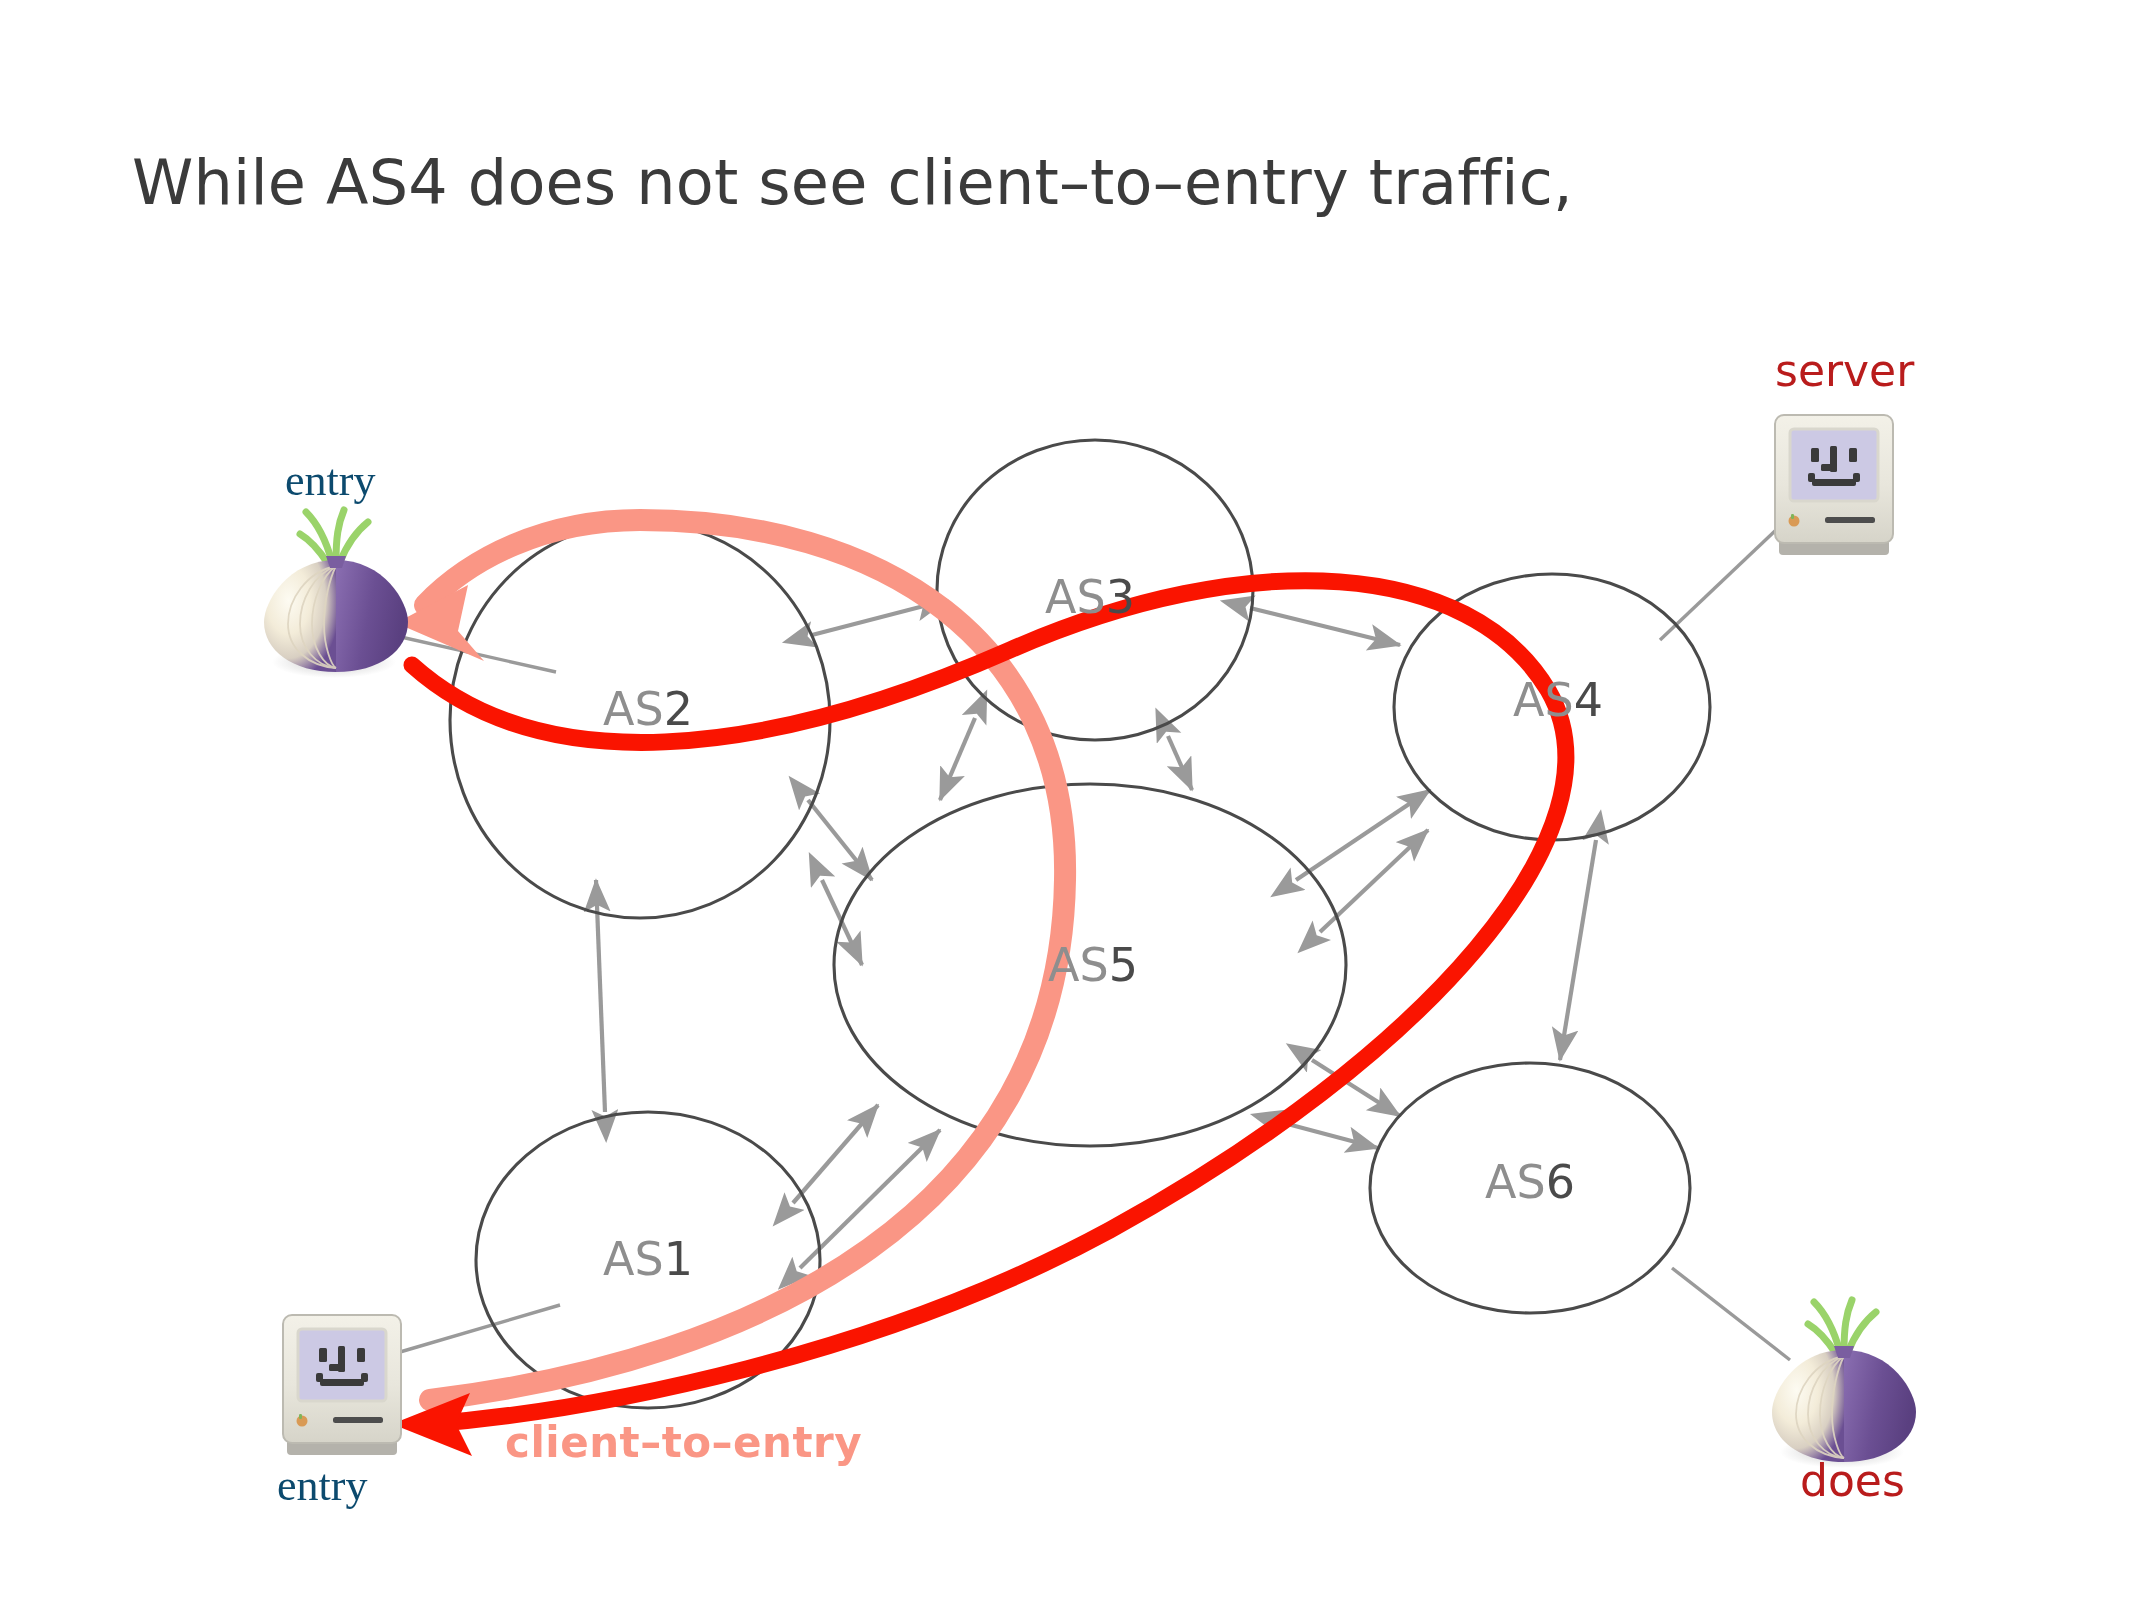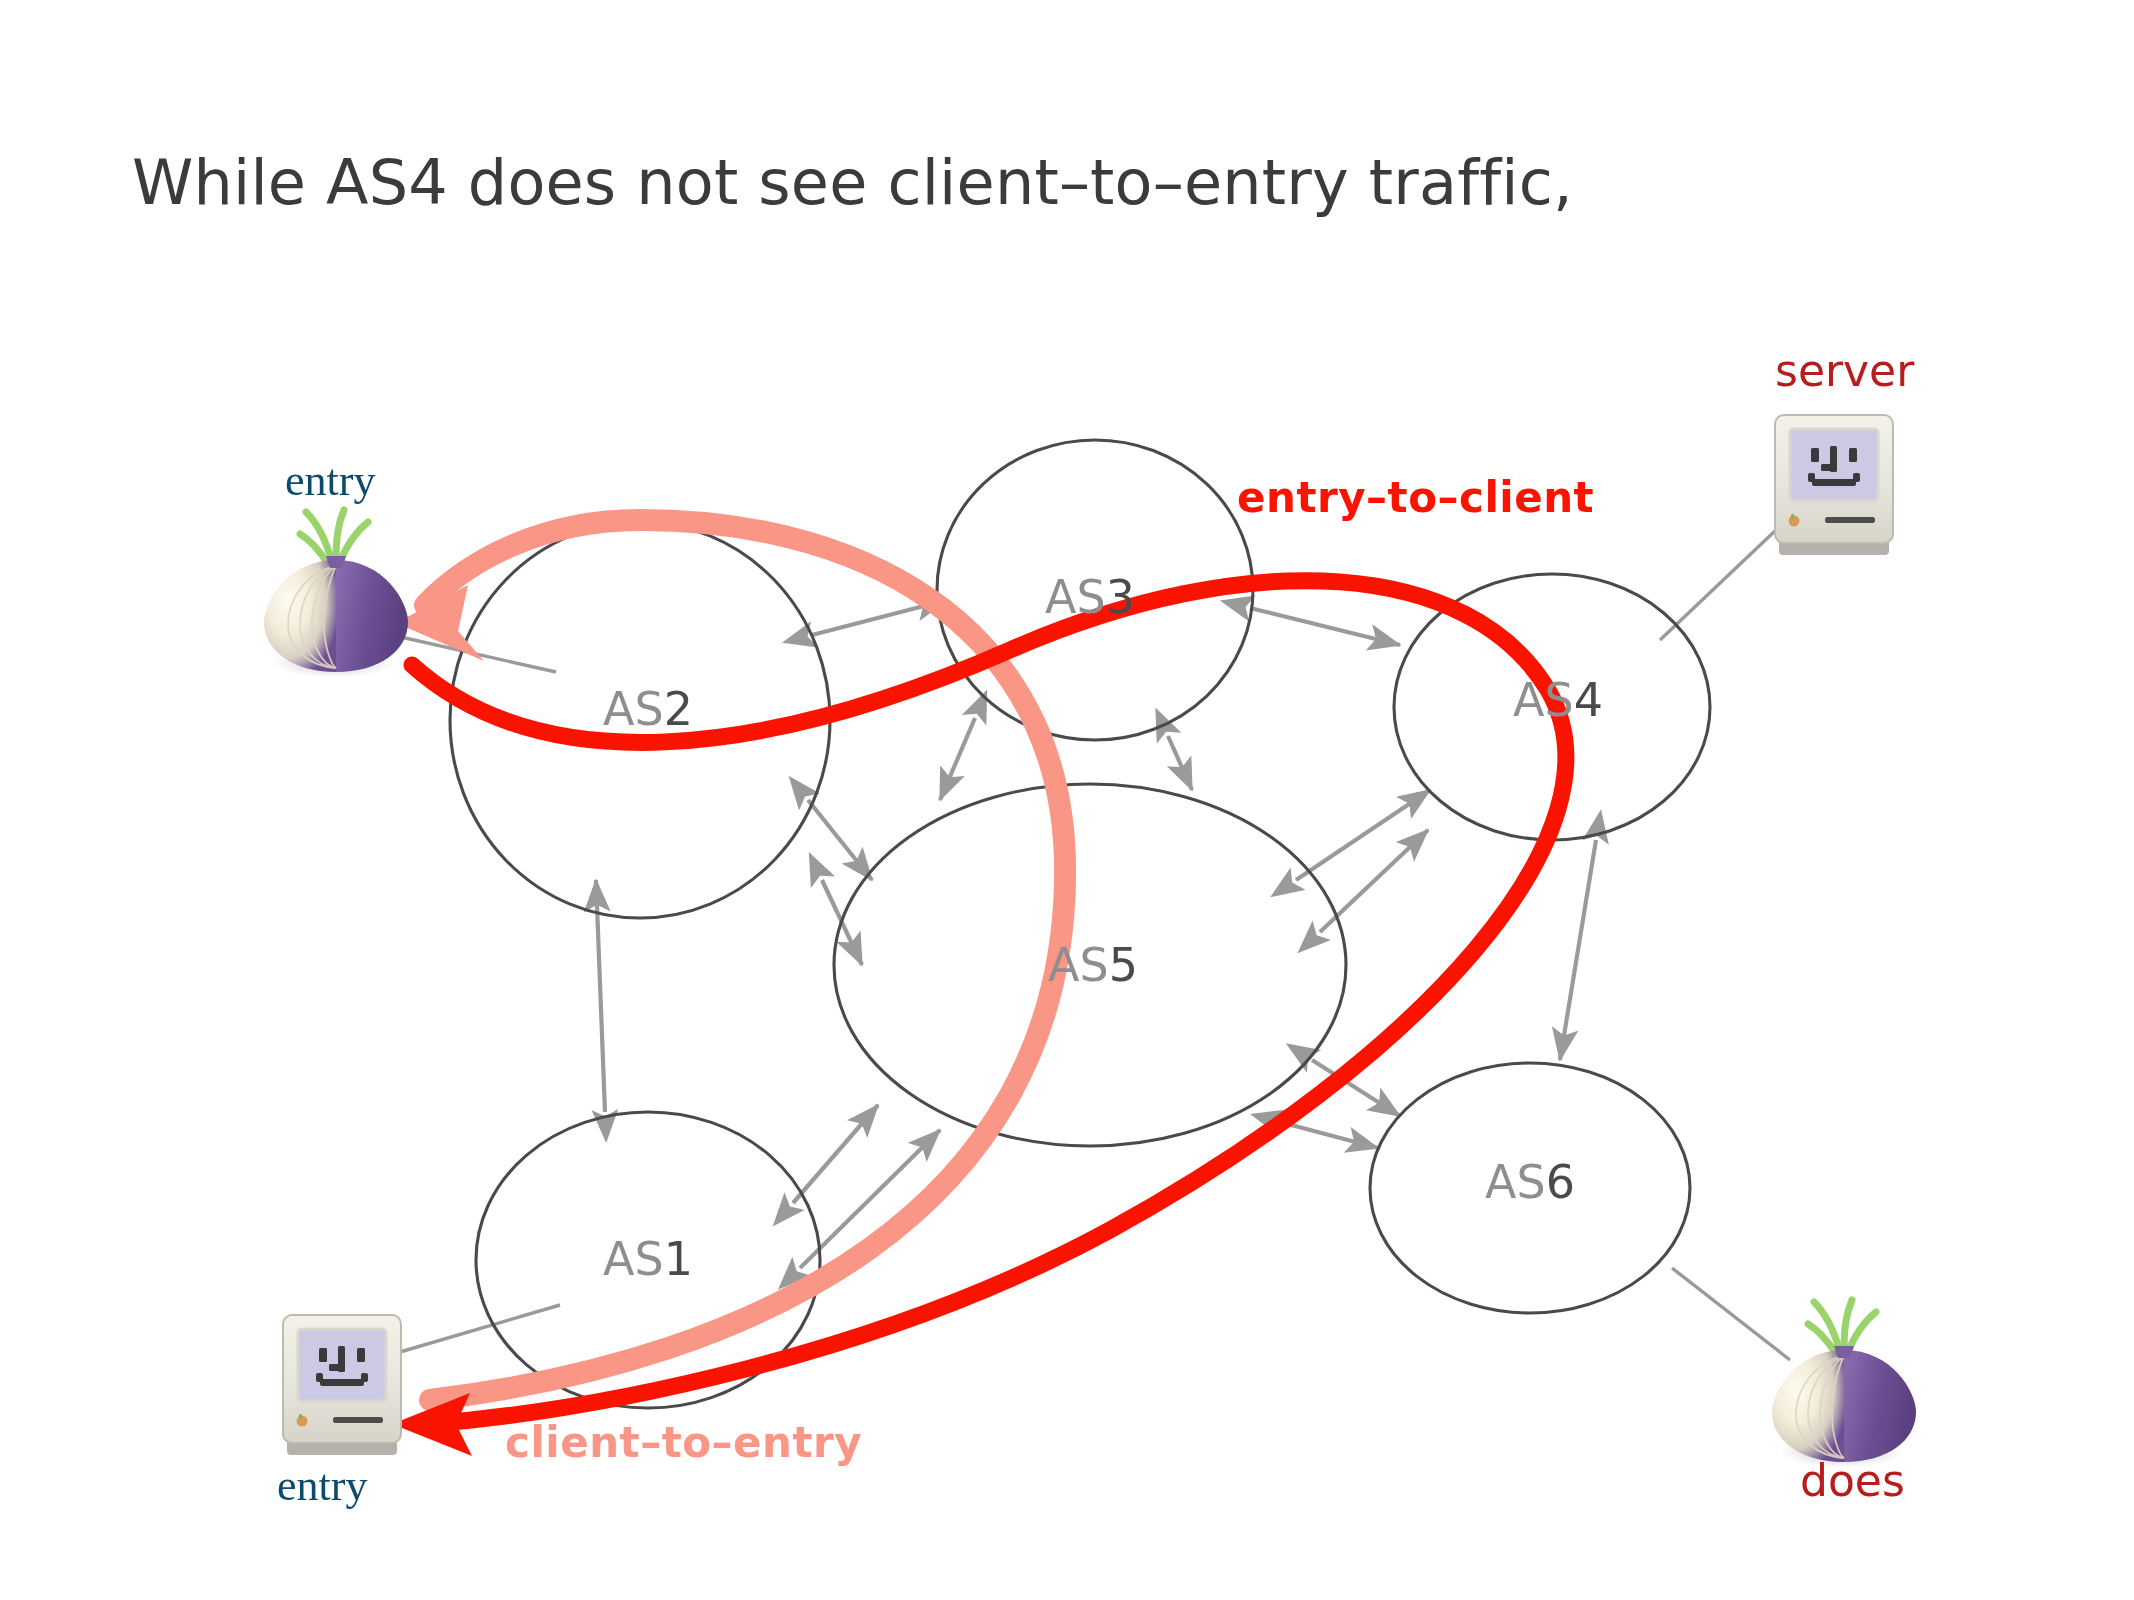--- a/index.html
+++ b/index.html
@@ -245,16 +245,15 @@
         <rect x="16" y="99" width="3" height="5" rx="1.2" fill="#7fb45a"></rect>
       </g>
     </g>
   </svg>
 
   <div class="endpoint-label dark" style="left:285px; top:455px;">entry</div>
   <div class="endpoint-label dark" style="left:277px; top:1460px;">entry</div>
   <div class="endpoint-label gray" style="left:1775px; top:345px;">server</div>
   <div class="endpoint-label gray" style="left:1800px; top:1455px;">does</div>
 
-  <div class="flow-label" style="left:1237px; top:473px; color:#fa1400;">entry–to–client</div>
   <div class="flow-label" style="left:505px; top:1418px; color:#fa9685;">client–to–entry</div>
 
 </div>
 
 </body></html>

